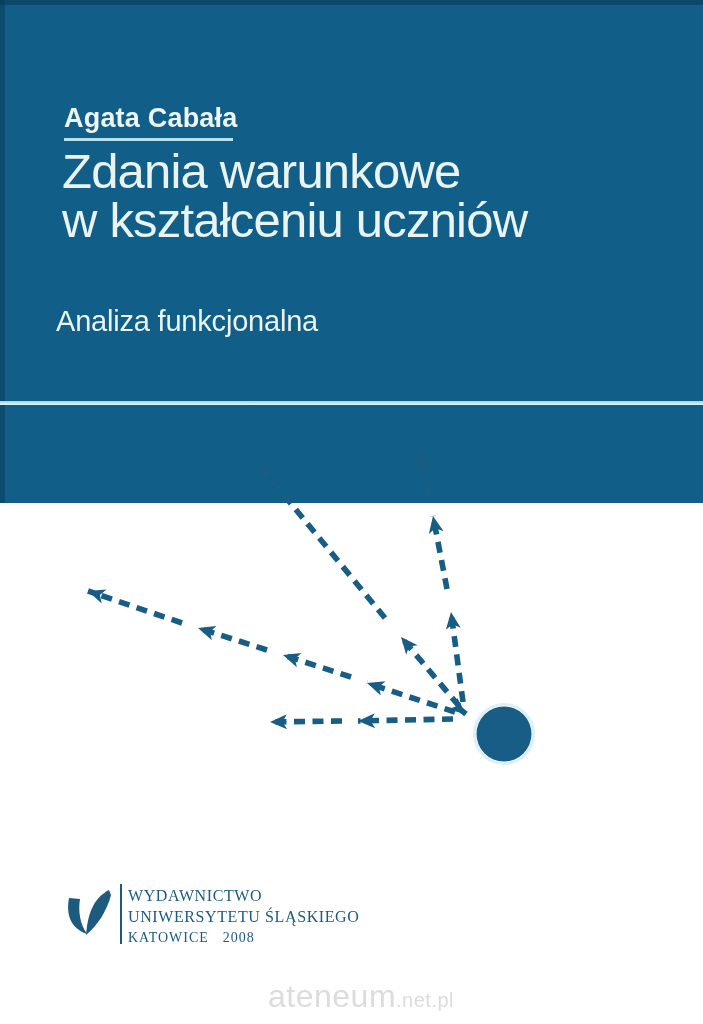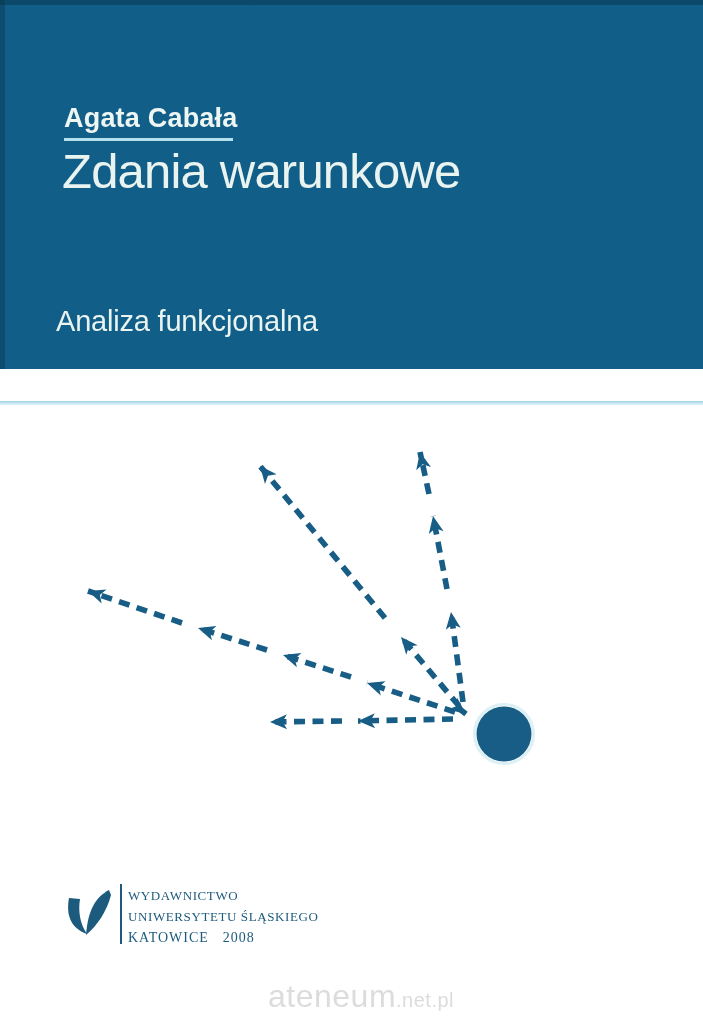--- a/index.html
+++ b/index.html
@@ -2,21 +2,21 @@
 <html><head>
 <meta charset="utf-8">
 <style>
   html,body{margin:0;padding:0;background:#ffffff;}
   .page{
     position:relative;width:703px;height:1024px;overflow:hidden;
     background:#ffffff;font-family:"Liberation Sans",sans-serif;
   }
   
   .band{
-    position:absolute;left:0;top:0;width:703px;height:369px;
+    position:absolute;left:0;top:0;width:703px;height:503px;
     background:
       linear-gradient(to bottom, rgba(7,54,80,.55) 0 5px, rgba(7,54,80,0) 5px),
       linear-gradient(to right,  rgba(7,54,80,.45) 0 5px, rgba(7,54,80,0) 5px),
       #115e88;
   }
   .accent-line{
     position:absolute;left:0;top:401px;width:703px;height:4px;
     background:linear-gradient(to bottom,#9fd3e4,#e6f6fb);
   }
   .author{
@@ -40,41 +40,42 @@
   
   .graphic{position:absolute;left:0;top:0;width:703px;height:1024px;}
   
   .publisher{position:absolute;left:62px;top:884px;height:64px;}
   .pub-logo{position:absolute;left:0;top:4px;}
   .pub-divider{position:absolute;left:58px;top:0px;width:2px;height:60px;background:#1d5b7e;}
   .pub-text{
     position:absolute;left:66px;top:1px;color:#1d5b7e;
     font-family:"Liberation Serif",serif;white-space:nowrap;
   }
-  .pub-line{font-size:13px;line-height:21px;letter-spacing:.6px;}
+  .pub-line{font-size:16px;line-height:21px;letter-spacing:.6px;}
   .pub-line3{font-size:14px;line-height:22px;letter-spacing:1px;}
   .pub-year{margin-left:14px;}
   
   .watermark{
     position:absolute;left:268px;top:978px;color:#dcdcdc;
     white-space:nowrap;user-select:none;
   }
   .wm-main{font-size:32px;letter-spacing:.5px;}
   .wm-suffix{font-size:20px;letter-spacing:.5px;}
 </style>
 </head>
 <body>
 
 <div class="page">
 
   <div class="band">
     <div class="author">Agata Cabała</div>
     <div class="author-underline"></div>
     <div class="title">
       <span>Zdania warunkowe</span>
+      <span>w kształceniu uczniów</span>
     </div>
     <div class="subtitle">Analiza funkcjonalna</div>
   </div>
   <div class="accent-line"></div>
 
   <svg class="graphic" viewBox="0 0 703 1024">
     <defs>
       <marker id="ah" markerUnits="userSpaceOnUse" markerWidth="40" markerHeight="40" refX="9" refY="0" orient="auto" style="overflow:visible">
         <path d="M9,0 L-8,7.5 L-3.5,0 L-8,-7.5 Z" fill="#175d85"></path>
       </marker>

